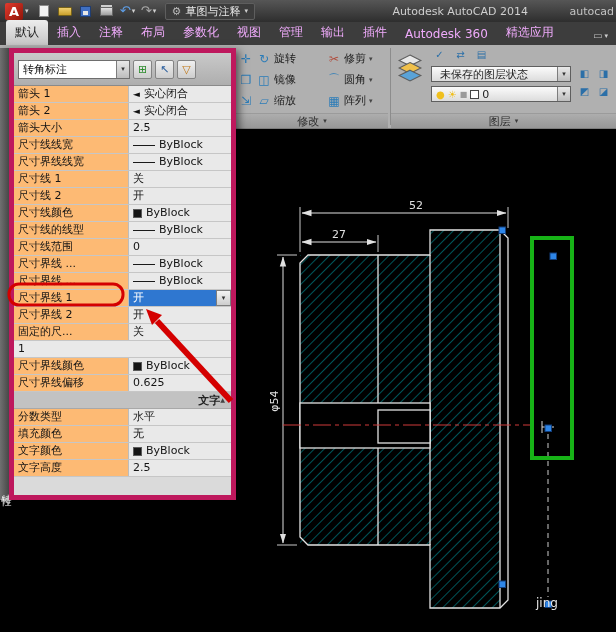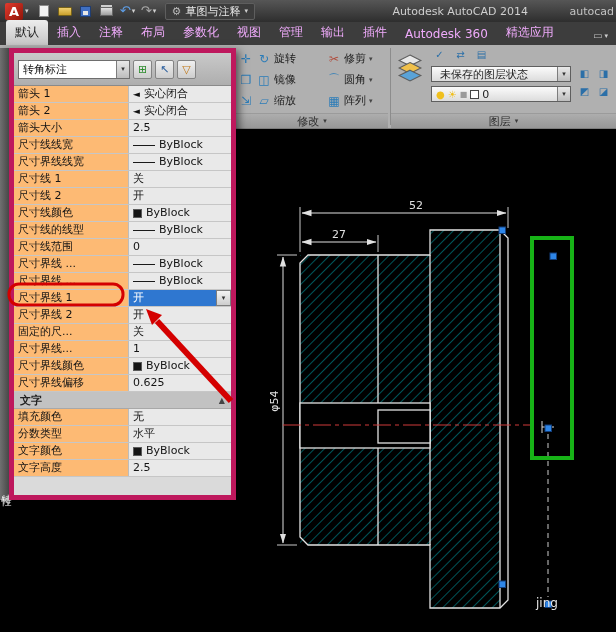--- a/index.html
+++ b/index.html
@@ -82,22 +82,22 @@
   .plab{width:115px;flex:0 0 115px;background:#fdba74;border-right:1px solid #bcbcbc;padding-left:4px;
         color:#141414;overflow:hidden;white-space:nowrap;}
   .pval{flex:1;background:#e9e9e9;padding-left:4px;display:flex;align-items:center;gap:4px;color:#141414;
         position:relative;overflow:hidden;white-space:nowrap;}
   .prow.hl .pval{background:#2f77d0;color:#fff;}
   .swarrow{color:#111;font-size:9px;}
   .swline{width:22px;height:1px;background:#1a1a1a;display:inline-block;}
   .swcolor{width:9px;height:9px;background:#141414;border:1px solid #5a5a5a;display:inline-block;}
   .ddbtn{position:absolute;right:0;top:0;width:15px;height:100%;display:flex;align-items:center;justify-content:center;
          background:linear-gradient(#f4f4f4,#cdcdcd);border:1px solid #7d7d7d;color:#333;font-size:7px;}
-  .pcat{height:17px;background:#c2c2c2;display:flex;justify-content:space-between;align-items:center;
-        padding:0 6px;font-weight:bold;color:#222;border-bottom:1px solid #a8a8a8;font-size:11px;}
+  .pcat{height:17px;background:#c2c2c2;display:flex;justify-content:flex-end;align-items:center;
+        padding:0 6px;font-weight:bold;color:#222;border-bottom:1px solid #a8a8a8;font-size:11px;font-family:Liberation Mono, monospace;}
   .carr{font-size:8px;color:#444;}
   
   .annot{position:absolute;left:0;top:0;z-index:30;pointer-events:none;}
 </style>
 </head>
 <body>
 
 <div class="stage">
 
   <div class="titlebar">
@@ -417,21 +417,20 @@
               <span>开</span>
             </div>
           </div>
           <div class="prow">
             <div class="plab">固定的尺...</div>
             <div class="pval">
               <span>关</span>
             </div>
           </div>
           <div class="prow">
-            <div class="plab">尺寸界线...</div>
             <div class="pval">
               <span>1</span>
             </div>
           </div>
           <div class="prow">
             <div class="plab">尺寸界线颜色</div>
             <div class="pval">
               <span class="swcolor"></span>
               <span>ByBlock</span>
             </div>
@@ -440,29 +439,29 @@
             <div class="plab">尺寸界线偏移</div>
             <div class="pval">
               <span>0.625</span>
             </div>
           </div>
           <div class="pcat">
             <span>文字</span>
             <span class="carr">▲</span>
           </div>
           <div class="prow">
+            <div class="plab">分数类型</div>
+            <div class="pval">
+              <span>水平</span>
+            </div>
+          </div>
+          <div class="prow">
             <div class="plab">填充颜色</div>
             <div class="pval">
               <span>无</span>
-            </div>
-          </div>
-          <div class="prow">
-            <div class="plab">分数类型</div>
-            <div class="pval">
-              <span>水平</span>
             </div>
           </div>
           <div class="prow">
             <div class="plab">文字颜色</div>
             <div class="pval">
               <span class="swcolor"></span>
               <span>ByBlock</span>
             </div>
           </div>
           <div class="prow">

